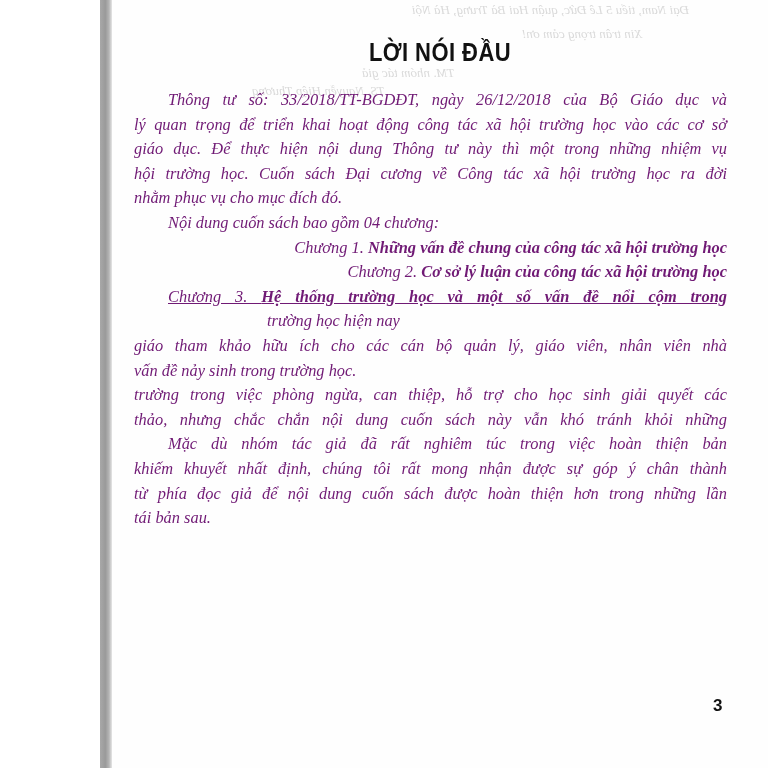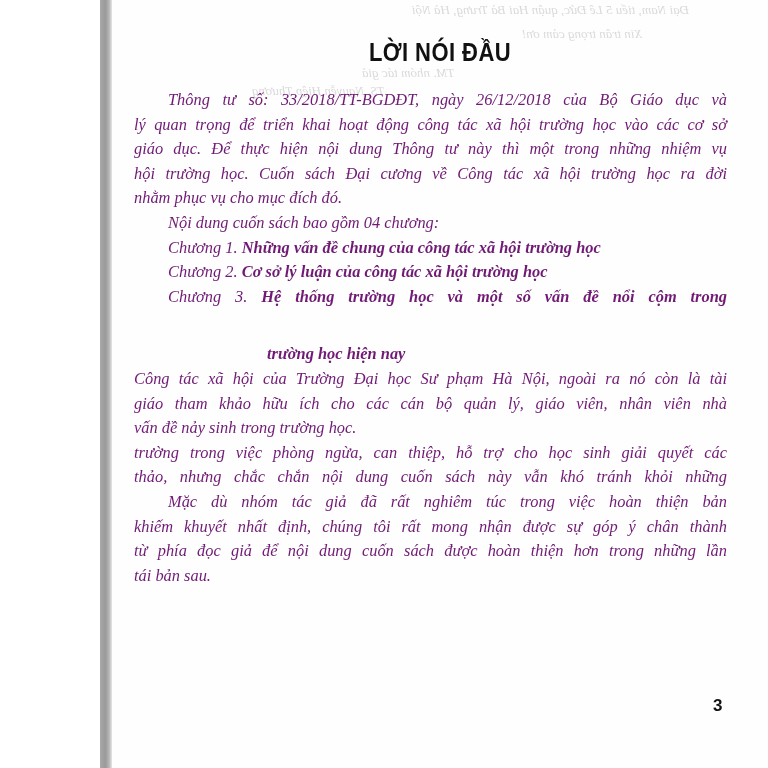--- a/index.html
+++ b/index.html
@@ -75,28 +75,28 @@
     }
     .line.last {
       text-align-last: left;
     }
     .line.indent {
       padding-left: 34px;
     }
     .chapter {
       display: block;
       padding-left: 34px;
+      text-align: right;
     }
     .chapter .ch-label { font-weight: normal; }
     .chapter .ch-title { font-weight: bold; }
     .chapter-cont {
       display: block;
       padding-left: 133px;
-      font-weight: bold;
-      margin-top: 33px;
+      font-weight: normal;
     }
     .page-number {
       position: absolute;
       left: 601px;
       top: 696px;
       font-family: "Liberation Sans", sans-serif;
       font-weight: bold;
       font-size: 17px;
       color: #111;
     }
@@ -130,29 +130,28 @@
         <span class="line last indent">Nội dung cuốn sách bao gồm 04 chương:</span>
 
         <span class="chapter">
           <span class="ch-label">Chương 1. </span>
           <span class="ch-title">Những vấn đề chung của công tác xã hội trường học</span>
         </span>
         <span class="chapter">
           <span class="ch-label">Chương 2. </span>
           <span class="ch-title">Cơ sở lý luận của công tác xã hội trường học</span>
         </span>
-        <span class="chapter line" style="padding-left:34px;">
+        <span class="chapter line" style="padding-left:34px;text-decoration:underline;">
           <span class="ch-label">Chương 3. </span>
           <span class="ch-title">Hệ thống trường học và một số vấn đề nổi cộm trong</span>
         </span>
         <span class="chapter-cont">trường học hiện nay</span>
       </div>
 
       <div>
-        <span class="line">Công tác xã hội của Trường Đại học Sư phạm Hà Nội, ngoài ra nó còn là tài</span>
         <span class="line">giáo tham khảo hữu ích cho các cán bộ quản lý, giáo viên, nhân viên nhà</span>
         <span class="line last">vấn đề nảy sinh trong trường học.</span>
         <span class="line">trường trong việc phòng ngừa, can thiệp, hỗ trợ cho học sinh giải quyết các</span>
       </div>
 
       <div>
         <span class="line">thảo, nhưng chắc chắn nội dung cuốn sách này vẫn khó tránh khỏi những</span>
         <span class="line indent">Mặc dù nhóm tác giả đã rất nghiêm túc trong việc hoàn thiện bản</span>
         <span class="line">khiếm khuyết nhất định, chúng tôi rất mong nhận được sự góp ý chân thành</span>
         <span class="line">từ phía đọc giả để nội dung cuốn sách được hoàn thiện hơn trong những lần</span>

